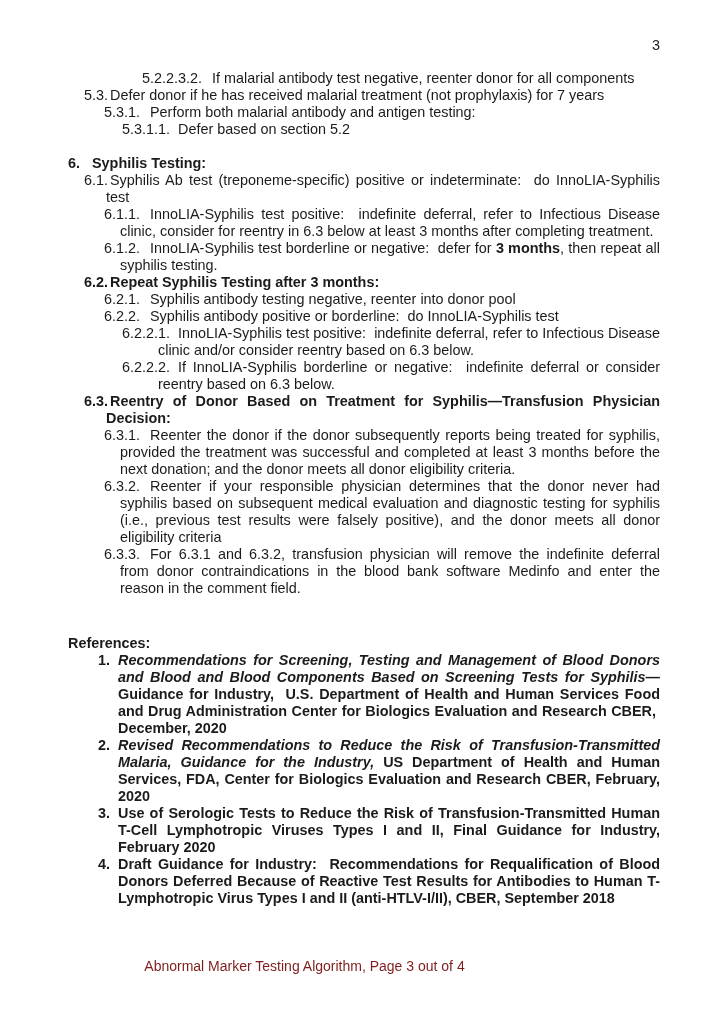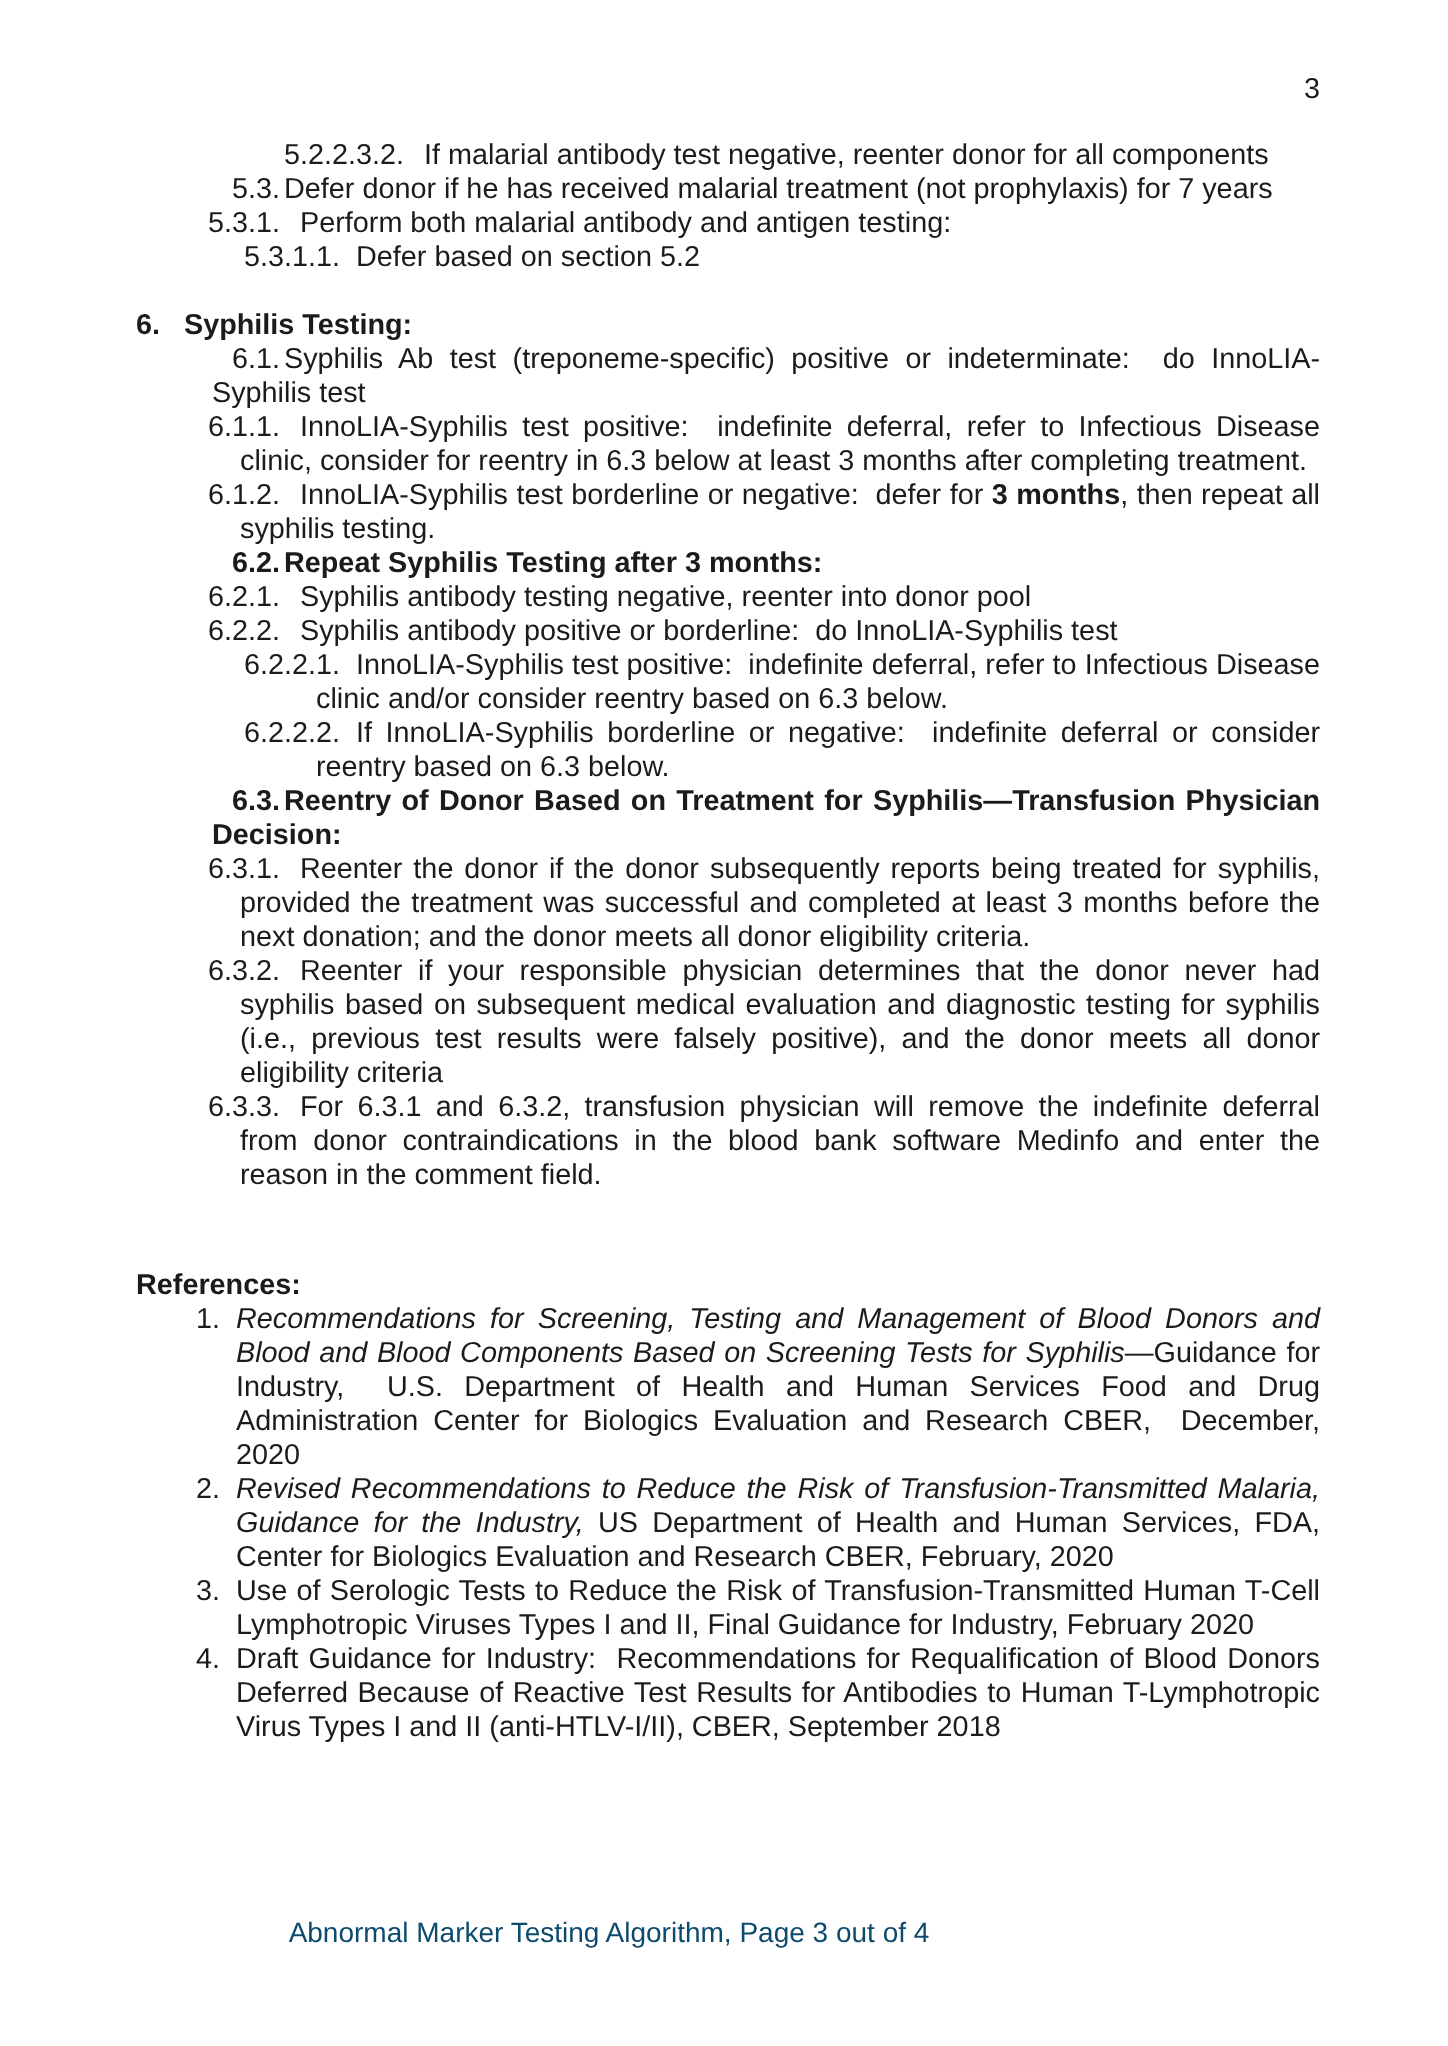--- a/index.html
+++ b/index.html
@@ -21,37 +21,37 @@
     text-align:right;
     height:17px;
   }
   .doc-body{margin-top:16px;}
   .para{text-align:left;}
   .para.just{text-align:justify;}
   .para.bold{font-weight:bold;}
   .num{display:inline-block;text-indent:0;}
   
   .l1{padding-left:24px;text-indent:-24px;}  .l1 .num{min-width:24px;}
-  .l2{padding-left:38px;text-indent:-22px;}  .l2 .num{min-width:26px;margin-left:32px;}
+  .l2{padding-left:38px;text-indent:-22px;}  .l2 .num{min-width:26px;}
   .l3{padding-left:52px;text-indent:-16px;}  .l3 .num{min-width:46px;}
   .l4{padding-left:90px;text-indent:-36px;}  .l4 .num{min-width:56px;}
   .l5{padding-left:102px;text-indent:-28px;} .l5 .num{min-width:70px;}
   .gap17{margin-top:17px;}
   .b{font-weight:bold;}
   .i{font-style:italic;}
   .refs{margin-top:38px;}
   .refs-heading{font-weight:bold;}
-  .ref-item{padding-left:50px;text-indent:-20px;text-align:justify;}
+  .ref-item{padding-left:50px;text-indent:-20px;text-align:justify;font-weight:bold;}
   .ref-item .num{min-width:20px;}
   .footer{
     position:absolute;
     left:0;top:958px;width:609px;
     text-align:center;
     font-size:14px;line-height:17px;
-    color:#0c4a6e;
+    color:#7f1d1d;
   }
 </style>
 </head>
 <body>
 
 <div class="page">
   <div class="content">
     <div class="pagenum">3</div>
 
     <div class="doc-body" id="body-list">

